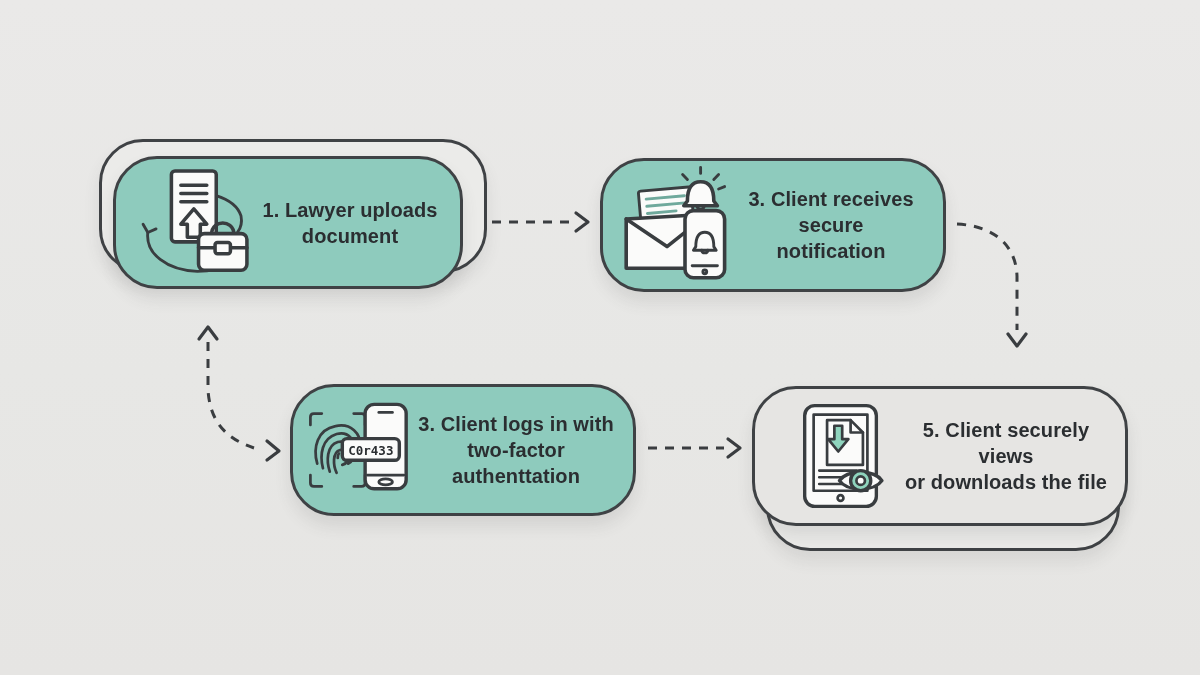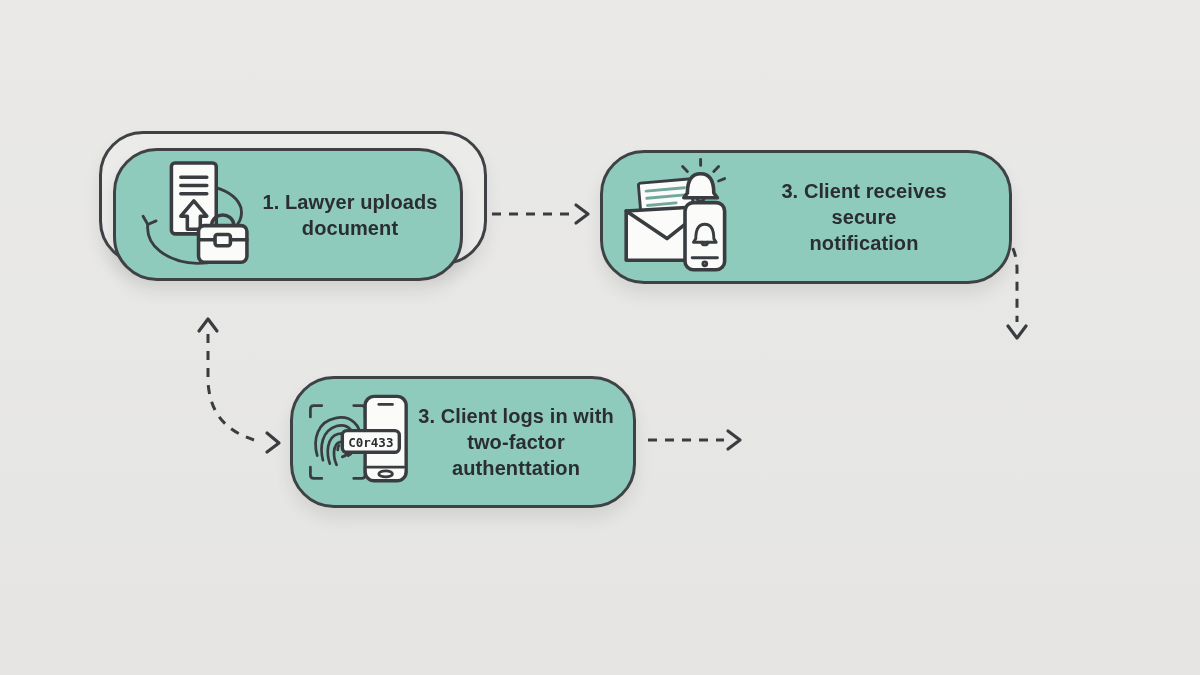--- a/index.html
+++ b/index.html
@@ -2,21 +2,21 @@
 <html><head>
 <meta charset="utf-8">
 <style>
   html,body{margin:0;padding:0;}
   body{
     width:1200px;height:675px;overflow:hidden;
     font-family:"Liberation Sans",sans-serif;
     background:linear-gradient(180deg,#eae9e8 0%,#e7e7e5 55%,#e6e5e3 100%);
     position:relative;
   }
-  .canvas{position:absolute;inset:0;}
+  .canvas{position:absolute;inset:0;margin-top:8px;}
   .arrows{position:absolute;left:0;top:0;z-index:1;}
   .card{position:absolute;z-index:2;}
   .card-back{
     position:absolute;border:3px solid #3f4245;border-radius:44px;
     background:#ebebe9;box-shadow:0 10px 16px rgba(70,70,70,.10);
   }
   .card-face{
     position:absolute;inset:0;border:3px solid #3f4245;border-radius:44px;
     display:flex;align-items:center;box-sizing:border-box;
     box-shadow:0 10px 16px rgba(70,70,70,.12);
@@ -29,21 +29,21 @@
     font-size:20px;line-height:1.3;white-space:pre-line;
     letter-spacing:.1px;padding-right:14px;
   }
   #card1 .card-back{left:-14px;top:-17px;width:calc(100% + 32px);height:128px;}
   #card5 .card-back{left:14px;top:19px;width:calc(100% - 28px);height:100%;}
   #card1 .card-face{padding-left:20px;}
   #card3 .card-face{padding-left:10px;}
   #card4 .card-face{padding-left:6px;}
   #card5 .card-face{padding-left:34px;}
   #card1{left:113px;top:148px;width:350px;height:133px;}
-  #card3{left:600px;top:150px;width:412px;height:134px;}
+  #card3{left:600px;top:150px;width:346px;height:134px;}
   #card4{left:290px;top:376px;width:346px;height:132px;}
   #card5{left:752px;top:378px;width:376px;height:140px;}
   .ico{stroke:#393d40;stroke-width:3;fill:none;stroke-linecap:round;stroke-linejoin:round;}
   .ico .fillw{fill:#fbfbfa;}
   .ico .fillt{fill:#8fd4bd;}
   .ico .thin{stroke-width:2.4;}
   .ico .accent{stroke:#6fa99c;stroke-width:2.4;}
   .code-text{
     font-family:"DejaVu Sans Mono",monospace;font-weight:700;font-size:11px;
     fill:#2b2e31;stroke:none;
@@ -154,14 +154,38 @@
 
         <rect class="fillw" x="38" y="40" width="50" height="19" rx="4"></rect>
         <text class="code-text" x="63" y="54" text-anchor="middle">C0r433</text>
       </svg>
       <div class="step-label">3. Client logs in with
 two-factor
 authenttation</div>
     </div>
   </div>
 
+  <div class="card gray" id="card5">
+    <div class="card-back"></div>
+    <div class="card-face">
+      <svg class="step-icon ico" width="112" height="112" viewBox="0 0 100 100">
+
+        <rect class="fillw" x="14" y="5" width="64" height="90" rx="9"></rect>
+        <rect class="fillw thin" x="22" y="13" width="48" height="68"></rect>
+        <circle class="thin" cx="46" cy="87.5" r="2.6"></circle>
+
+        <path class="fillw thin" d="M34 18 H55 L66 29 V58 H34 Z"></path>
+        <path class="thin" d="M55 18 V29 H66"></path>
+
+        <path class="fillt thin" d="M40.5 23 H47.5 V35 H53 L44 46 L35 35 H40.5 Z"></path>
+
+        <path class="thin" d="M27 63 H60 M27 69 H56 M27 75 H47"></path>
+
+        <path class="fillw" d="M45 72 C 52 62 76 62 83 72 C 76 82 52 82 45 72 Z"></path>
+        <circle class="fillt" cx="64" cy="72" r="9"></circle>
+        <circle class="fillw thin" cx="64" cy="72" r="3.8"></circle>
+      </svg>
+      <div class="step-label">5. Client securely views
+or downloads the file</div>
+    </div>
+  </div>
 
 </div>
 
 </body></html>

